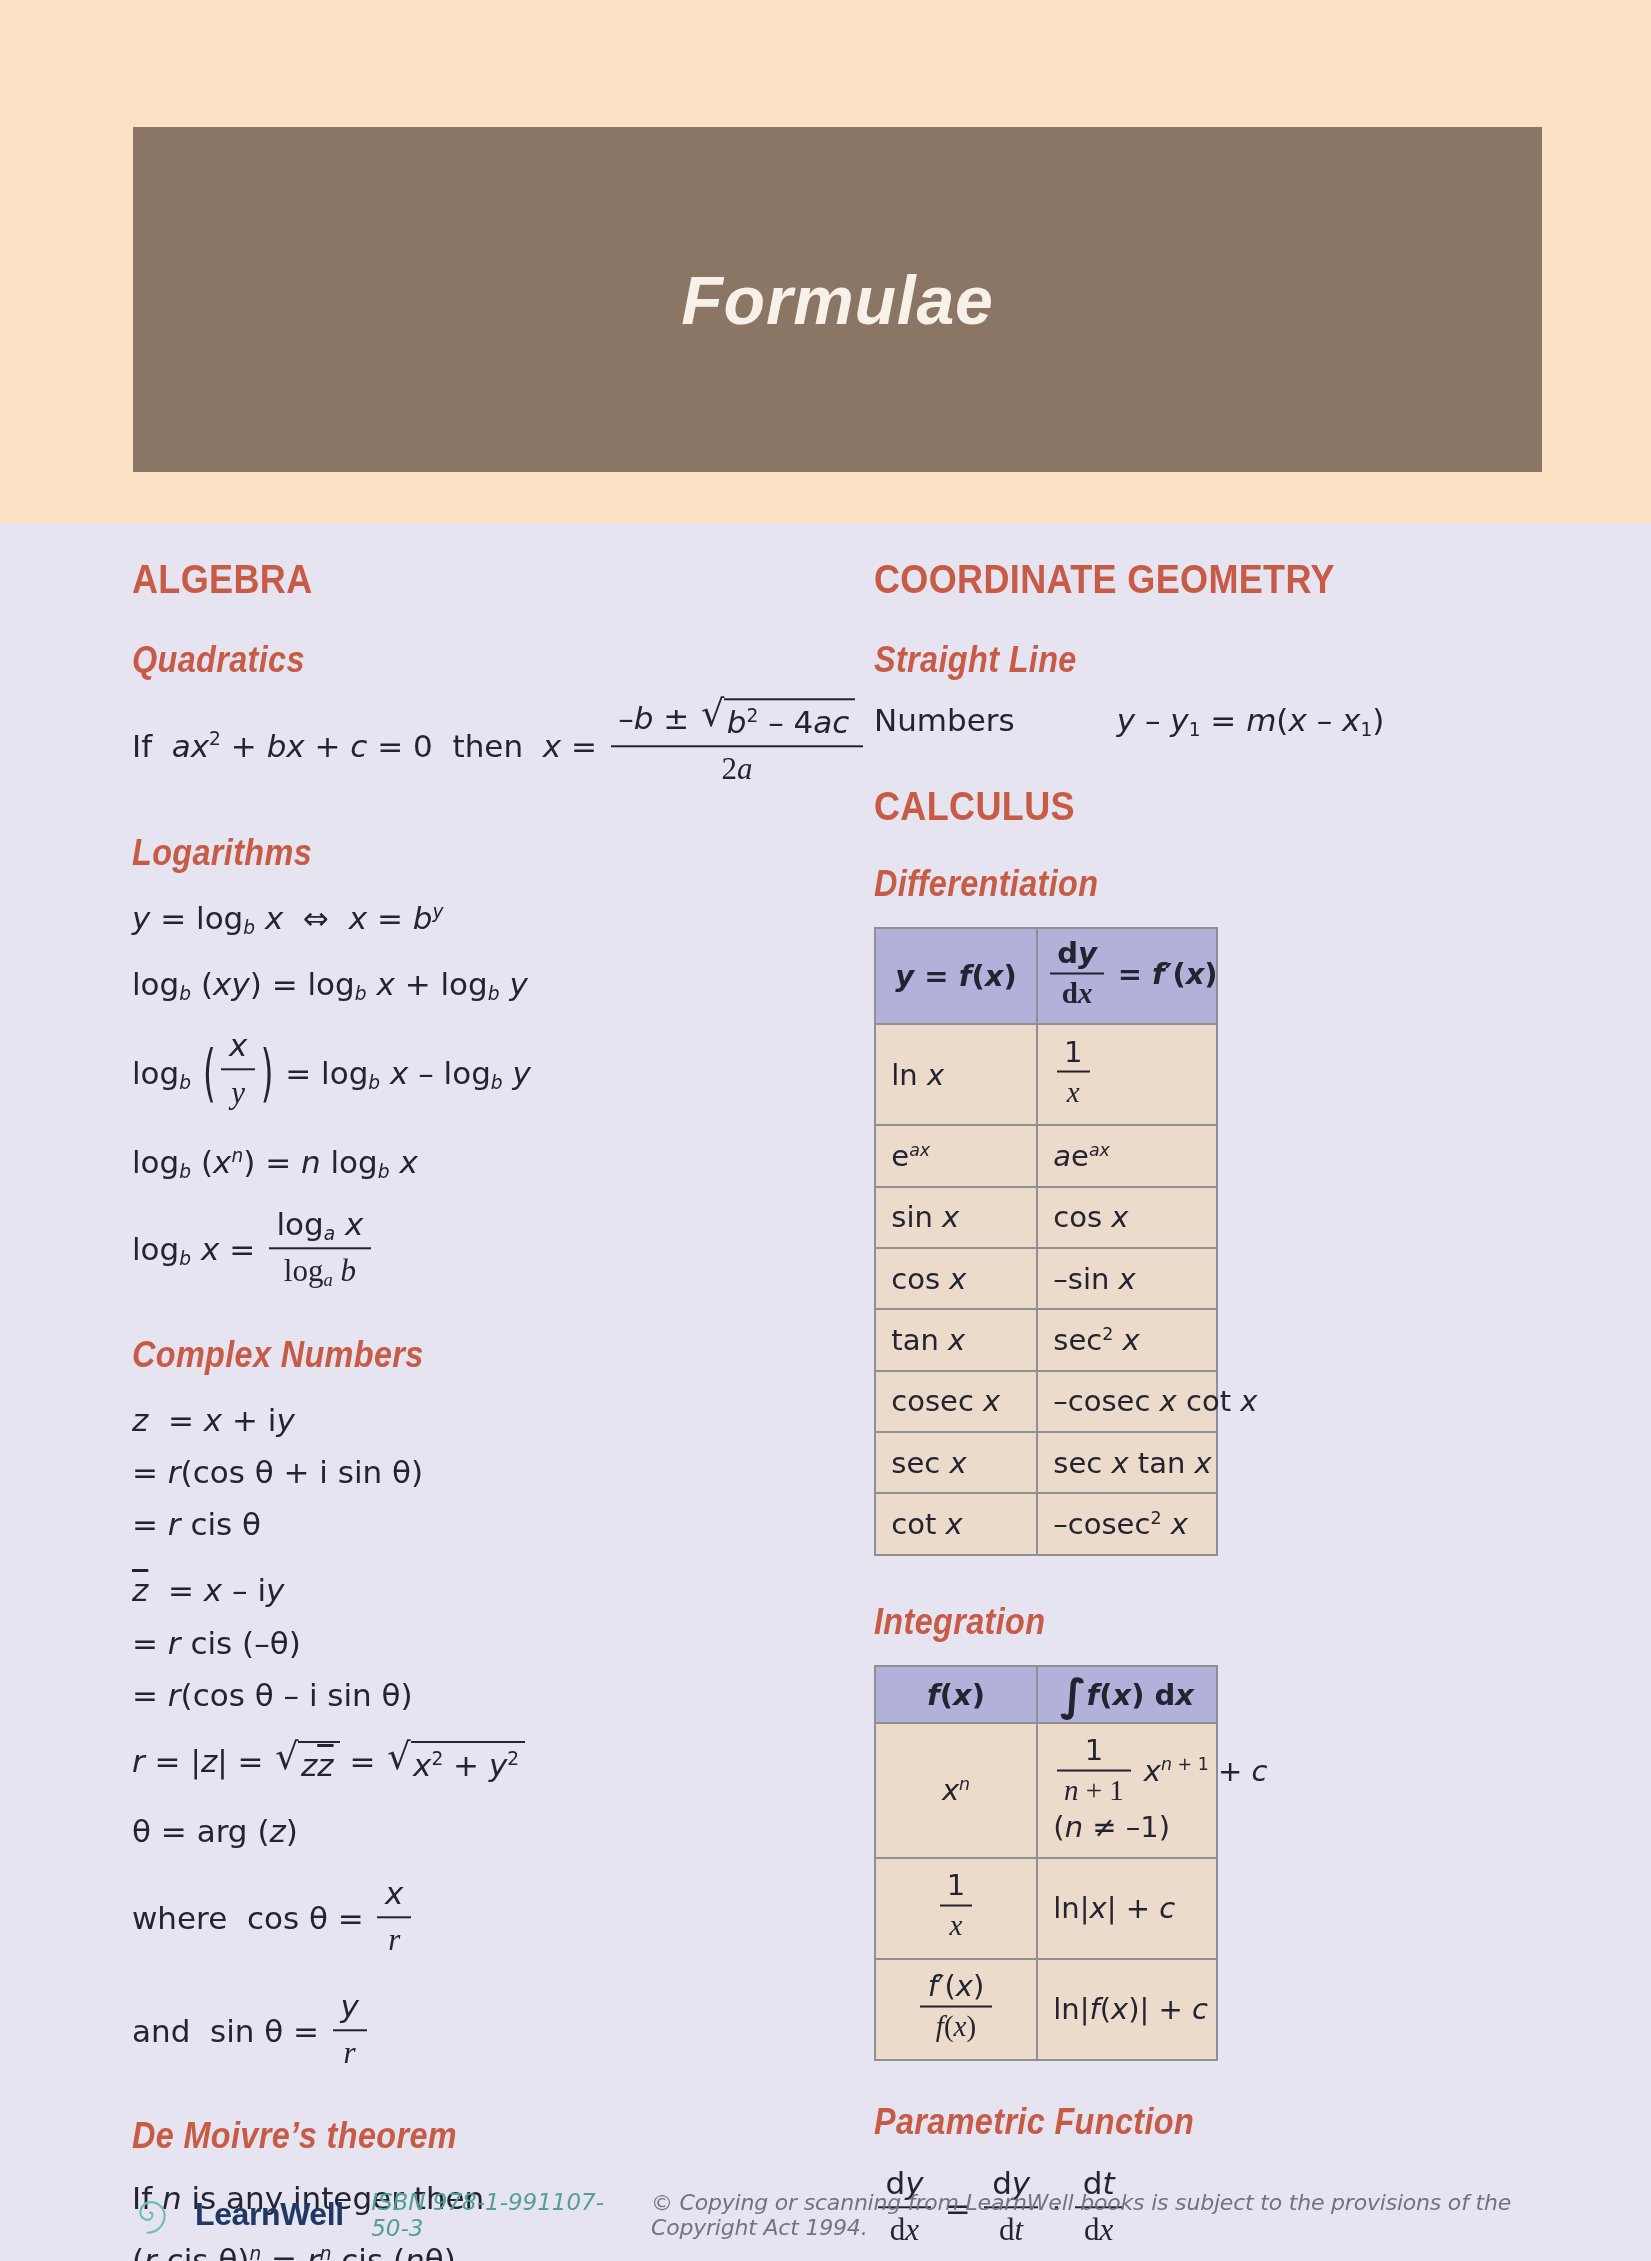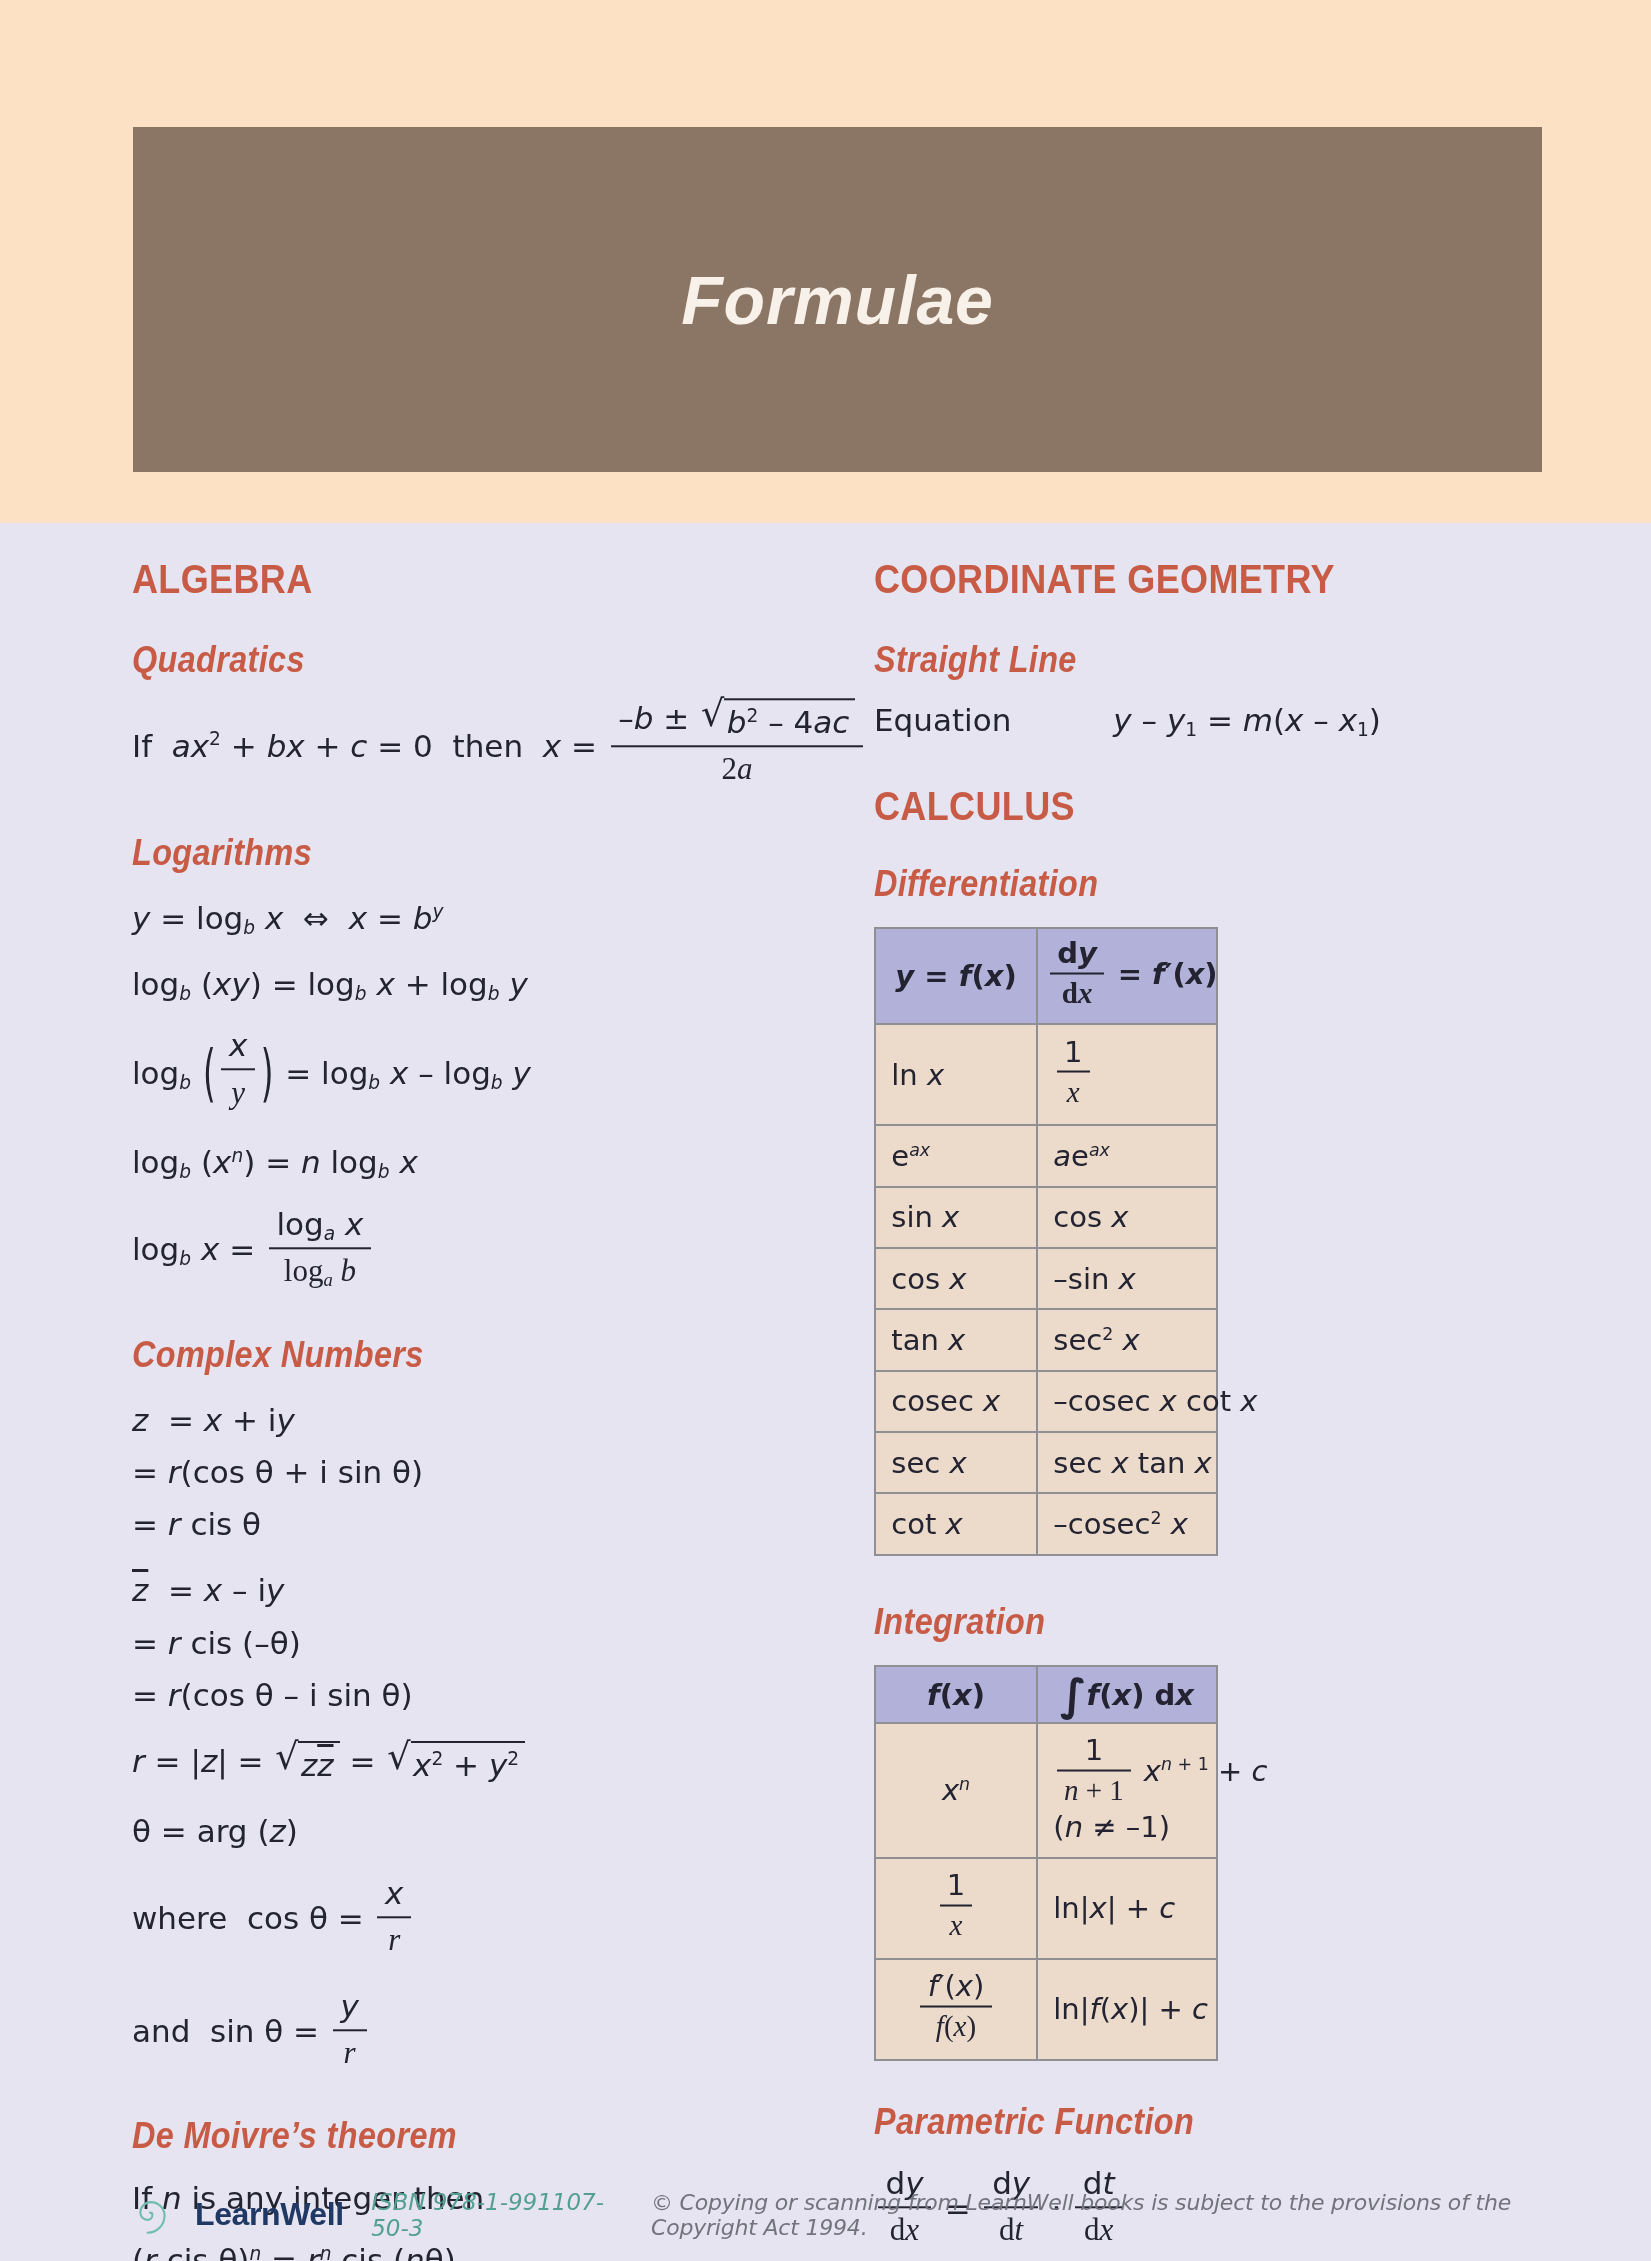--- a/index.html
+++ b/index.html
@@ -125,21 +125,21 @@
     <h2 class="sub"><span class="cond">De Moivre’s theorem</span></h2>
     <div class="mline">If <span class="mit">n</span> is any integer then</div>
     <div class="mline">(<span class="mit">r</span> cis θ)<sup><span class="mit">n</span></sup> = <span class="mit">r</span><sup><span class="mit">n</span></sup> cis (<span class="mit">n</span>θ)</div>
   </div>
 
   <div class="col col-right">
     <h1 class="shead"><span class="cond">COORDINATE GEOMETRY</span></h1>
 
     <h2 class="sub"><span class="cond">Straight Line</span></h2>
     <div class="eqrow">
-      <span class="eqlabel">Equation</span>
+      <span class="eqlabel">Numbers</span>
       <span class="eqmath"><span class="mit">y</span> – <span class="mit">y</span><sub>1</sub> = <span class="mit">m</span>(<span class="mit">x</span> – <span class="mit">x</span><sub>1</sub>)</span>
     </div>
 
     <h1 class="shead" style="margin-top:46px;"><span class="cond">CALCULUS</span></h1>
 
     <h2 class="sub" style="margin-top:36px;"><span class="cond">Differentiation</span></h2>
     <table class="ftable difftable">
         <thead>
           <tr>
             <th><span class="mit">y</span> = <span class="mit">f</span>(<span class="mit">x</span>)</th>

